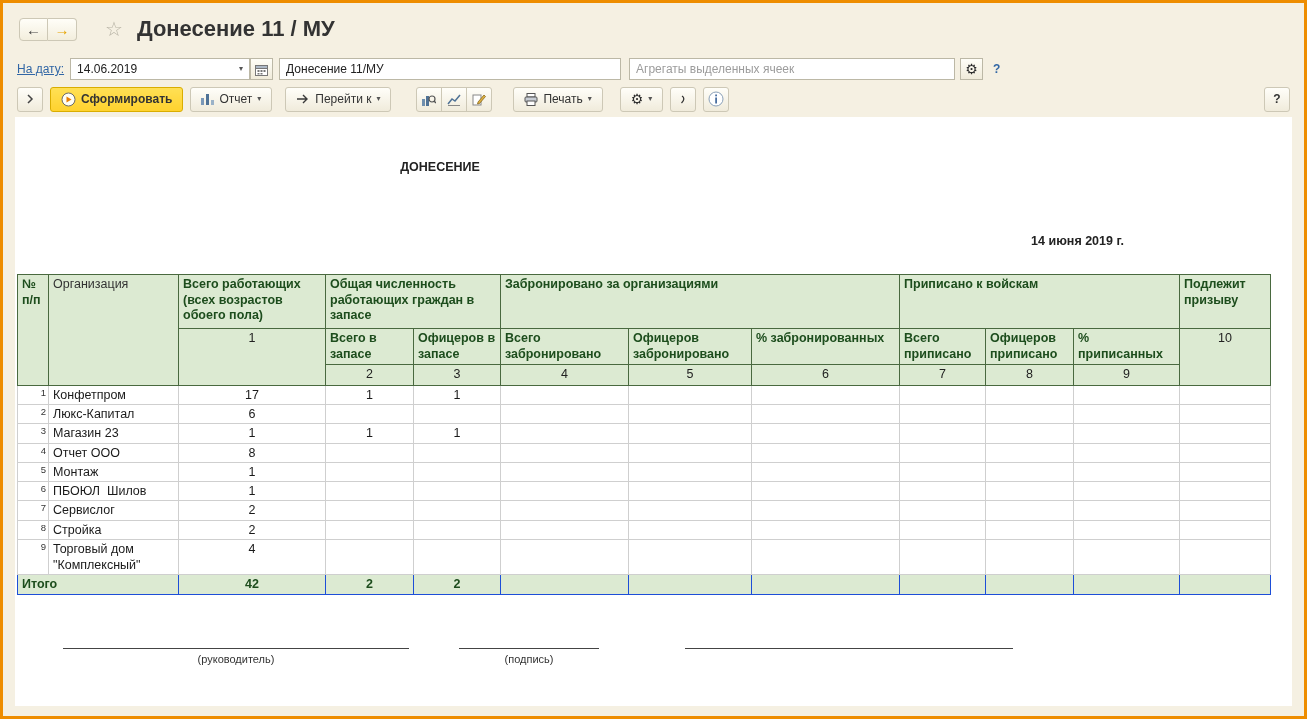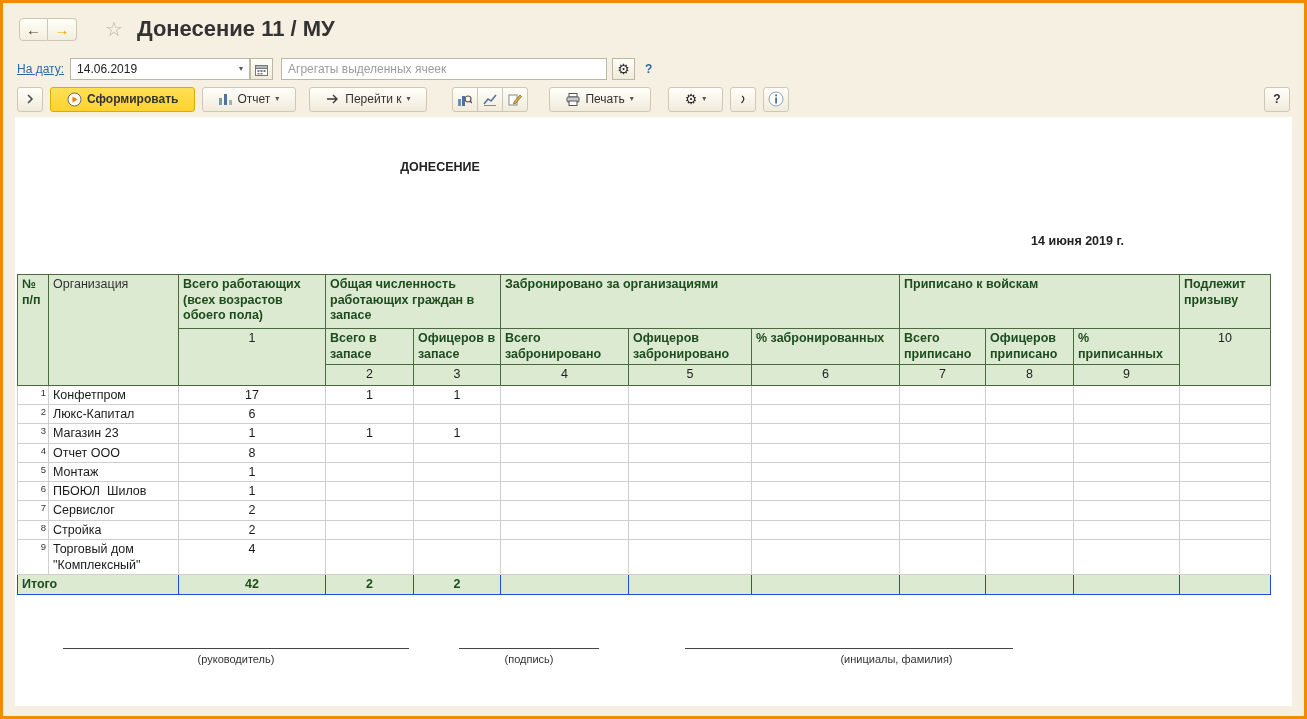--- a/index.html
+++ b/index.html
@@ -30,21 +30,21 @@
   .iconbtn { height:22px; width:23px; border:1px solid #bcb8a6; background:linear-gradient(#fffef8,#f0ebda);
              display:flex; align-items:center; justify-content:center; cursor:pointer; }
   input.field-input { height:22px; border:1px solid #bcb8a6; font-size:12px; padding:0 6px;
                       font-family:inherit; color:#222; background:#fff; }
   input.field-input::placeholder { color:#9c9c9c; }
   .gear-glyph { font-size:14px; color:#2d2d2d; }
 
   
   .toolbar { flex:0 0 auto; display:flex; align-items:center; padding:0 14px; gap:7px; height:32px; }
   .tbtn { height:25px; border:1px solid #cdc8b6; background:linear-gradient(#fffef9,#f0ebdb); border-radius:3px;
-          display:inline-flex; align-items:center; gap:5px; padding:0 16px; font-size:12px; color:#333;
+          display:inline-flex; align-items:center; gap:5px; padding:0 10px; font-size:12px; color:#333;
           cursor:pointer; white-space:nowrap; }
   .tbtn.square { width:26px; padding:0; justify-content:center; }
   .tbtn.primary { background:linear-gradient(#ffe055,#ffd22e); border-color:#d9ad00; font-weight:bold; }
   .btngroup { display:flex; }
   .btngroup .tbtn { border-radius:0; margin-left:-1px; }
   .btngroup .tbtn:first-child { border-radius:3px 0 0 3px; margin-left:0; }
   .btngroup .tbtn:last-child { border-radius:0 3px 3px 0; }
   .help-right { margin-left:auto; font-weight:bold; }
 
   
@@ -113,20 +113,21 @@
           <rect x="0.5" y="2.5" width="12" height="10" fill="#fff" stroke="#777"></rect>
           <rect x="0.5" y="2.5" width="12" height="3" fill="#aeb9c6" stroke="#777"></rect>
           <rect x="2.5" y="7" width="2" height="2" fill="#777"></rect>
           <rect x="5.5" y="7" width="2" height="2" fill="#777"></rect>
           <rect x="8.5" y="7" width="2" height="2" fill="#777"></rect>
           <rect x="2.5" y="10" width="2" height="1.5" fill="#777"></rect>
           <rect x="5.5" y="10" width="2" height="1.5" fill="#777"></rect>
         </svg>
       </div>
     </div>
+    <input class="field-input" style="width: 342px;" value="Донесение 11/МУ">
     <input class="field-input" style="width: 326px; margin-left: 2px;" placeholder="Агрегаты выделенных ячеек">
     <div class="iconbtn" style="margin-left:-1px">
       <span class="gear-glyph">⚙</span>
     </div>
     <span class="link" style="text-decoration:none; font-weight:bold; margin-left:4px">?</span>
   </div>
 
   <div class="toolbar">
     <div class="tbtn square">
       <svg width="8" height="10">
@@ -422,17 +423,16 @@
     <div class="sig sig1">
       <div class="line"></div>
       <div class="lbl">(руководитель)</div>
     </div>
     <div class="sig sig2">
       <div class="line"></div>
       <div class="lbl">(подпись)</div>
     </div>
     <div class="sig sig3">
       <div class="line"></div>
-      <div class="lbl">(инициалы, фамилия)</div>
     </div>
 
   </div>
 </div>
 
 </body></html>

